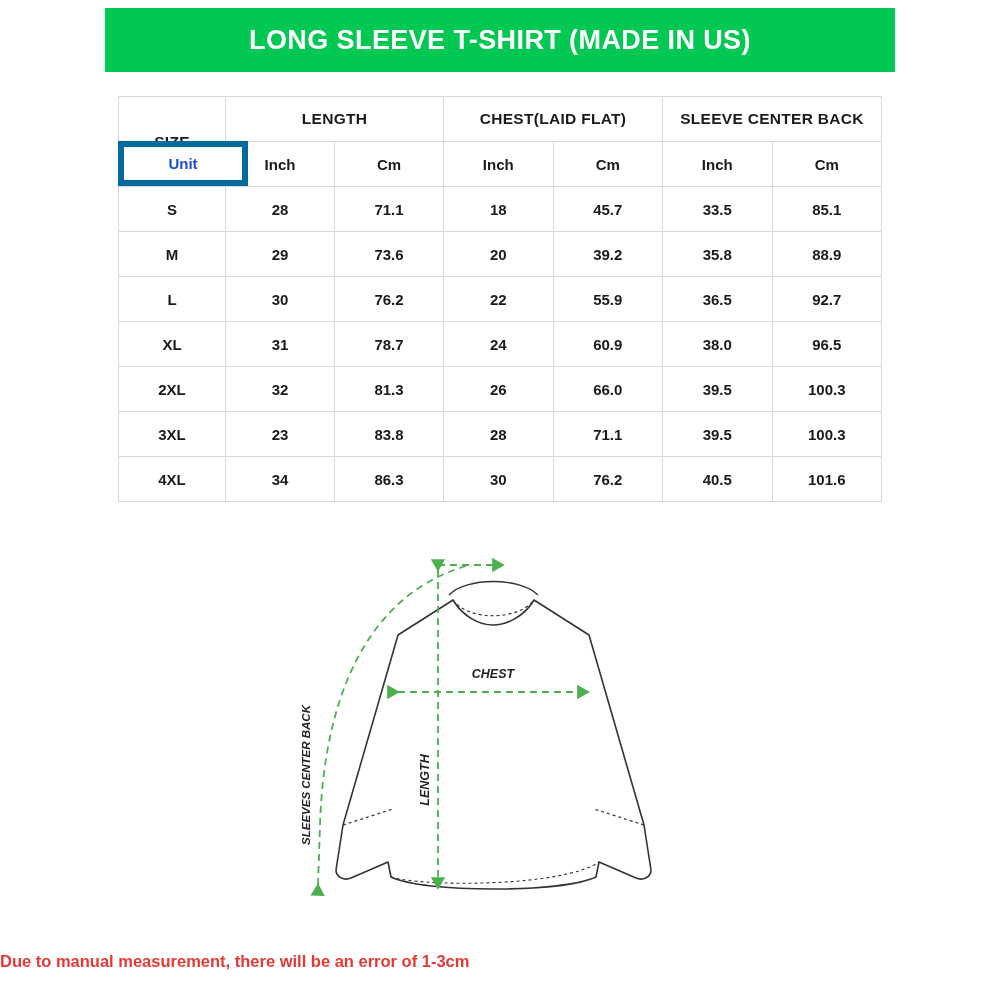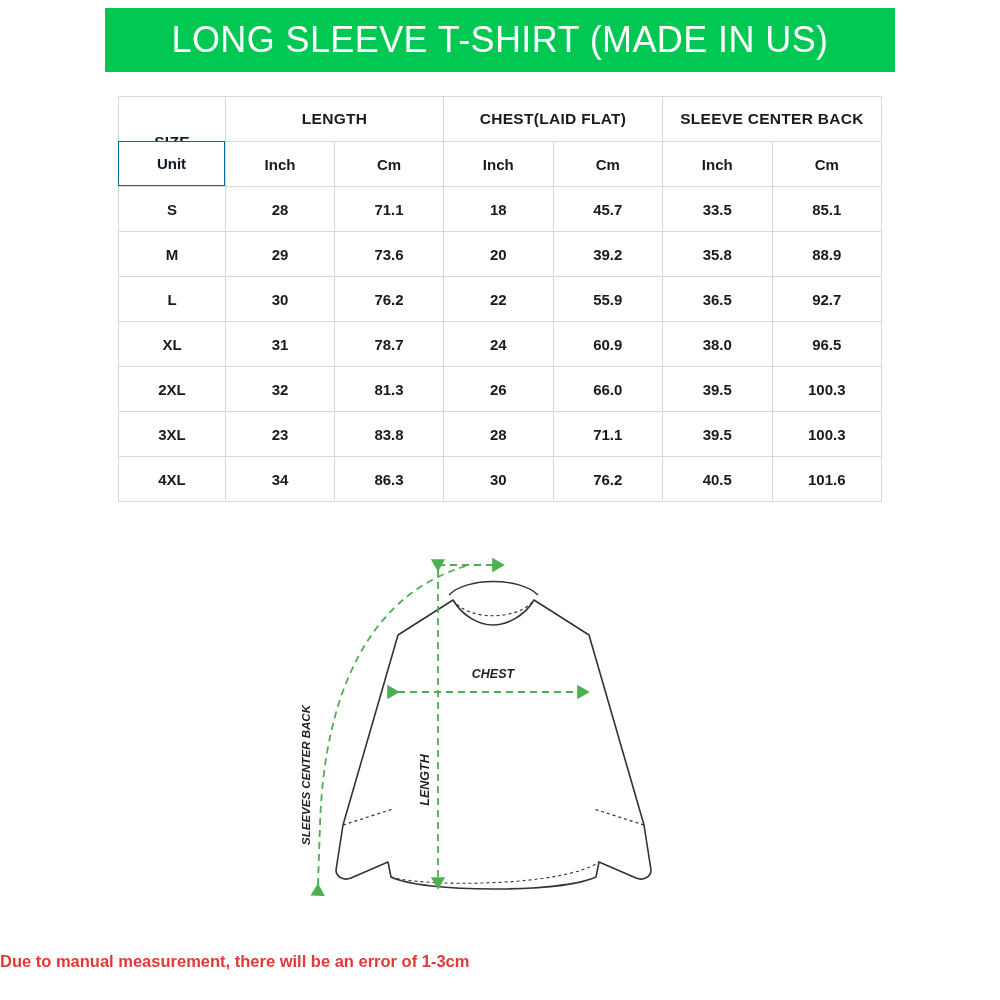--- a/index.html
+++ b/index.html
@@ -21,22 +21,22 @@
     position: absolute;
     left: 105px; top: 8px;
     width: 790px; height: 64px;
     background: #00c853;
     display: flex;
     align-items: center;
     justify-content: center;
   }
   .header-title {
     color: #ffffff;
-    font-size: 36px;
-    font-weight: normal;
+    font-size: 27px;
+    font-weight: bold;
     letter-spacing: 0.4px;
     text-align: center;
     white-space: nowrap;
   }
 
   
   .size-table-wrap {
     position: absolute;
     left: 118px; top: 96px;
     width: 763px;
@@ -176,21 +176,21 @@
           <td>86.3</td>
           <td>30</td>
           <td>76.2</td>
           <td>40.5</td>
           <td>101.6</td>
         </tr>
       </tbody>
     </table>
   </div>
 
-  <div style="position:absolute; left:118px; top:141px; width:107px; height:45px; display:flex; align-items:center; justify-content:center; border:1px solid #0369a1; background:#fff; font-weight:bold; font-size:15px; color:#0f172a;">Unit</div>
+  <div style="position:absolute; left:118px; top:141px; width:130px; height:45px; display:flex; align-items:center; justify-content:center; border:6px solid #0369a1; background:#fff; font-weight:bold; font-size:15px; color:#1d4ed8;">Unit</div>
 
   <div class="diagram">
     <svg width="520" height="400" viewBox="0 0 520 400" xmlns="http://www.w3.org/2000/svg">
       <defs>
         <marker id="arrH" markerWidth="8" markerHeight="8" refX="6" refY="4" orient="auto">
           <path d="M0,0 L7,4 L0,8 z" fill="#4caf50"></path>
         </marker>
       </defs>
 
       <g fill="#ffffff" stroke="#333333" stroke-width="1.6" stroke-linejoin="round">

